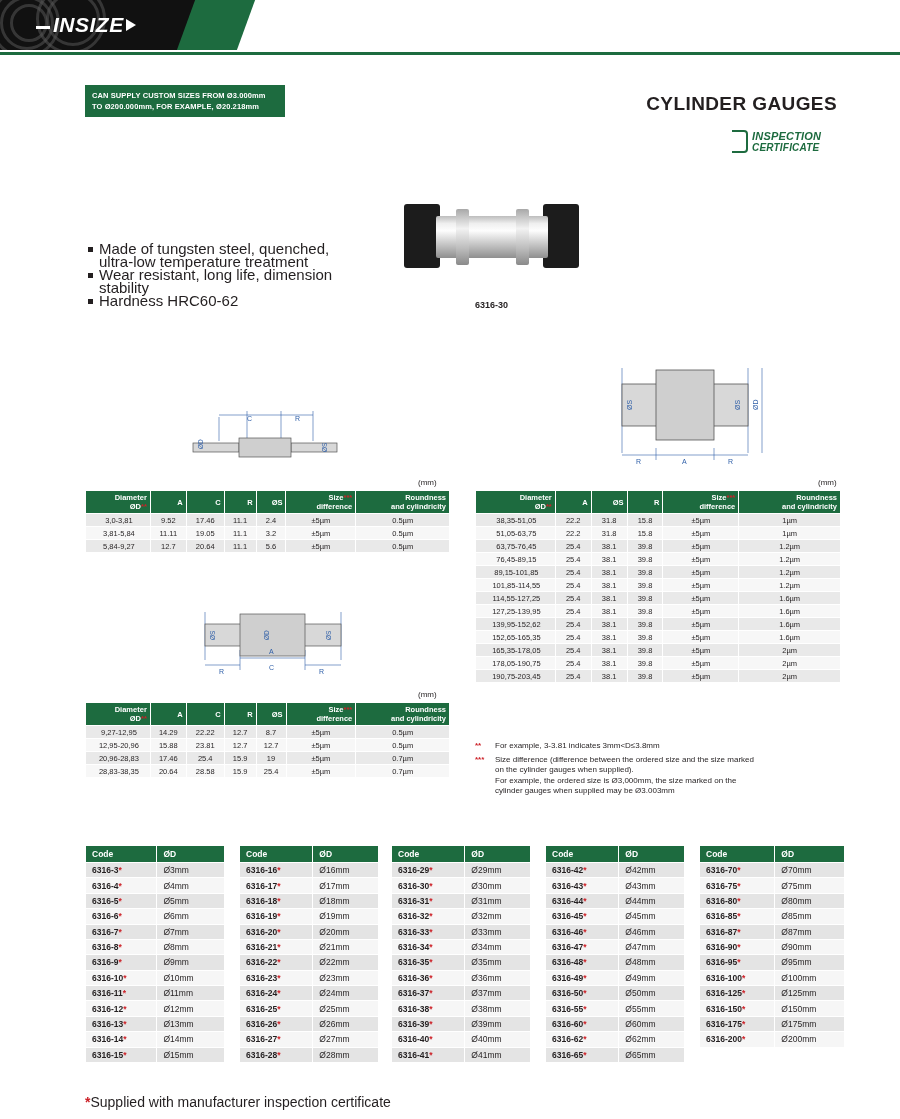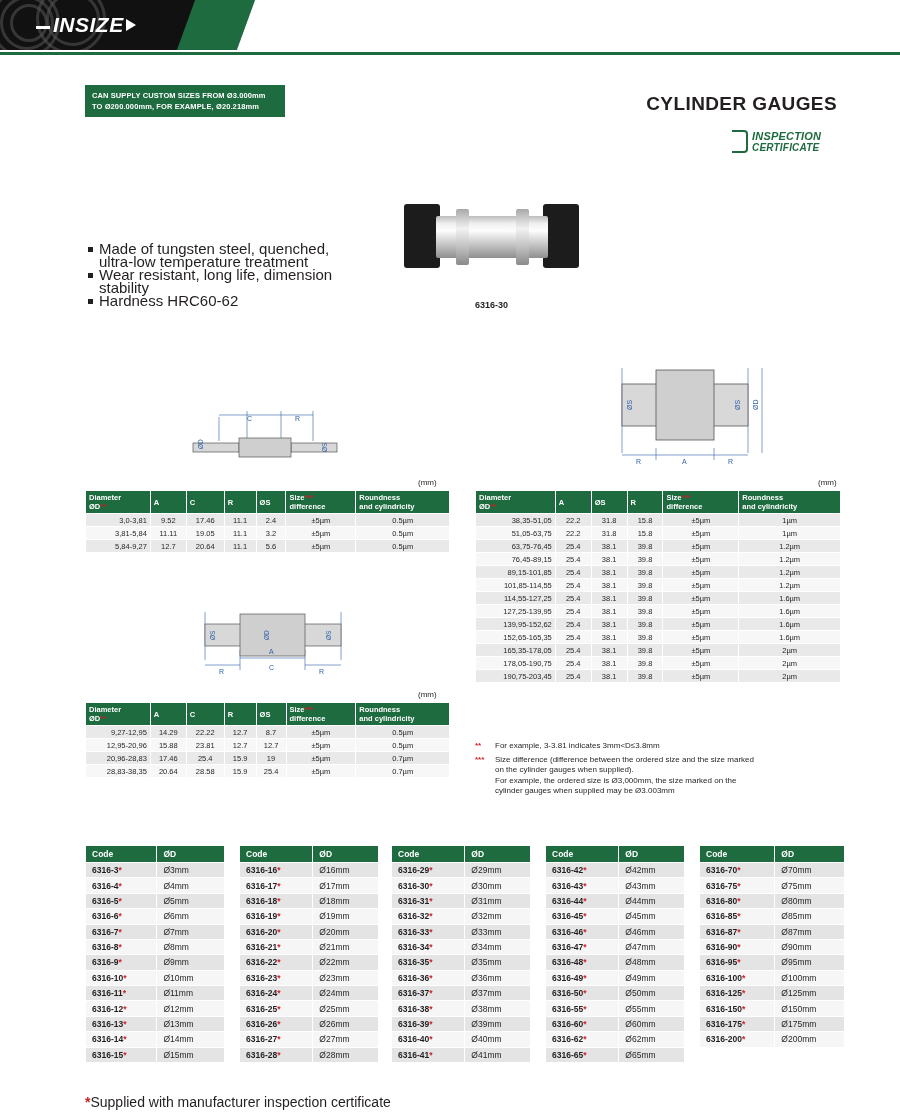--- a/index.html
+++ b/index.html
@@ -101,29 +101,29 @@
 
   
   .mm-label { position:absolute; font-size:8px; }
   table.spec {
     position:absolute; border-collapse:collapse;
     font-size:7.5px;
   }
   table.spec th {
     background:#1d6b3f; color:#fff; font-weight:bold;
     border:1px solid #fff; padding:2px 3px; line-height:9px;
-    text-align:left; vertical-align:middle;
+    text-align:right; vertical-align:middle;
   }
   table.spec td {
     border:1px solid #ffffff; padding:1.5px 3px;
     text-align:center; color:#231f20;
   }
   table.spec tr.odd td { background:#e9e9e9; }
   table.spec tr.even td { background:#f7f7f7;margin-left:23px; }
-  table.spec td.first { text-align:right; padding-left:5px; }
+  table.spec td.first { text-align:center; padding-left:5px; }
   .ast { color:#cc2027; font-weight:bold; }
 
   
   .notes { position:absolute; left:475px; top:741px; width:400px; font-size:8px; line-height:10.5px; }
   .notes .row { position:relative; padding-left:20px; margin-bottom:3px; }
   .notes .mark { position:absolute; left:0; top:0; color:#cc2027; font-weight:bold; }
 
   
   table.codes {
     position:absolute; border-collapse:collapse; font-size:8.5px;

